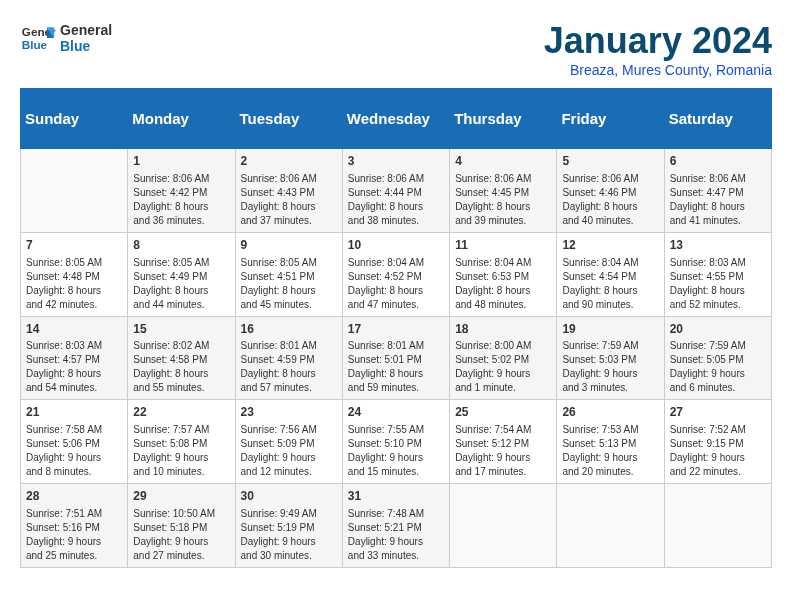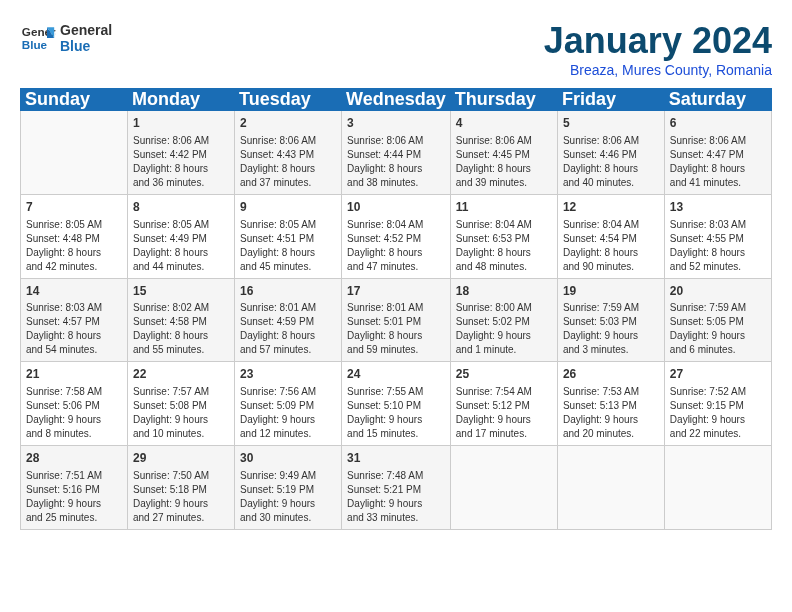--- a/index.html
+++ b/index.html
@@ -38,23 +38,23 @@
       color: #1d4ed8;
     }
     table {
       width: 100%;
       border-collapse: collapse;
       font-size: 11px;
     }
     thead tr th {
       background-color: #1a6db5;
       color: #fff;
-      padding: 0 4px;
+      padding: 21px 4px;
       text-align: left;
-      font-size: 18px;
+      font-size: 15px;
       font-weight: bold;
       border: 1px solid #1a6db5;
     }
     tbody tr td {
       border: 1px solid #ccc;
       padding: 4px 5px;
       vertical-align: top;
       width: calc(100% / 7);
       height: 80px;
       color: #333;
@@ -317,21 +317,21 @@
       <tr>
         <td>
           <span class="day-number">28</span>
           <div class="cell-content">Sunrise: 7:51 AM</div>
           <div class="cell-content">Sunset: 5:16 PM</div>
           <div class="cell-content">Daylight: 9 hours</div>
           <div class="cell-content">and 25 minutes.</div>
         </td>
         <td>
           <span class="day-number">29</span>
-          <div class="cell-content">Sunrise: 7:50 AM</div>
+          <div class="cell-content">Sunrise: 10:50 AM</div>
           <div class="cell-content">Sunset: 5:18 PM</div>
           <div class="cell-content">Daylight: 9 hours</div>
           <div class="cell-content">and 27 minutes.</div>
         </td>
         <td>
           <span class="day-number">30</span>
           <div class="cell-content">Sunrise: 9:49 AM</div>
           <div class="cell-content">Sunset: 5:19 PM</div>
           <div class="cell-content">Daylight: 9 hours</div>
           <div class="cell-content">and 30 minutes.</div>

